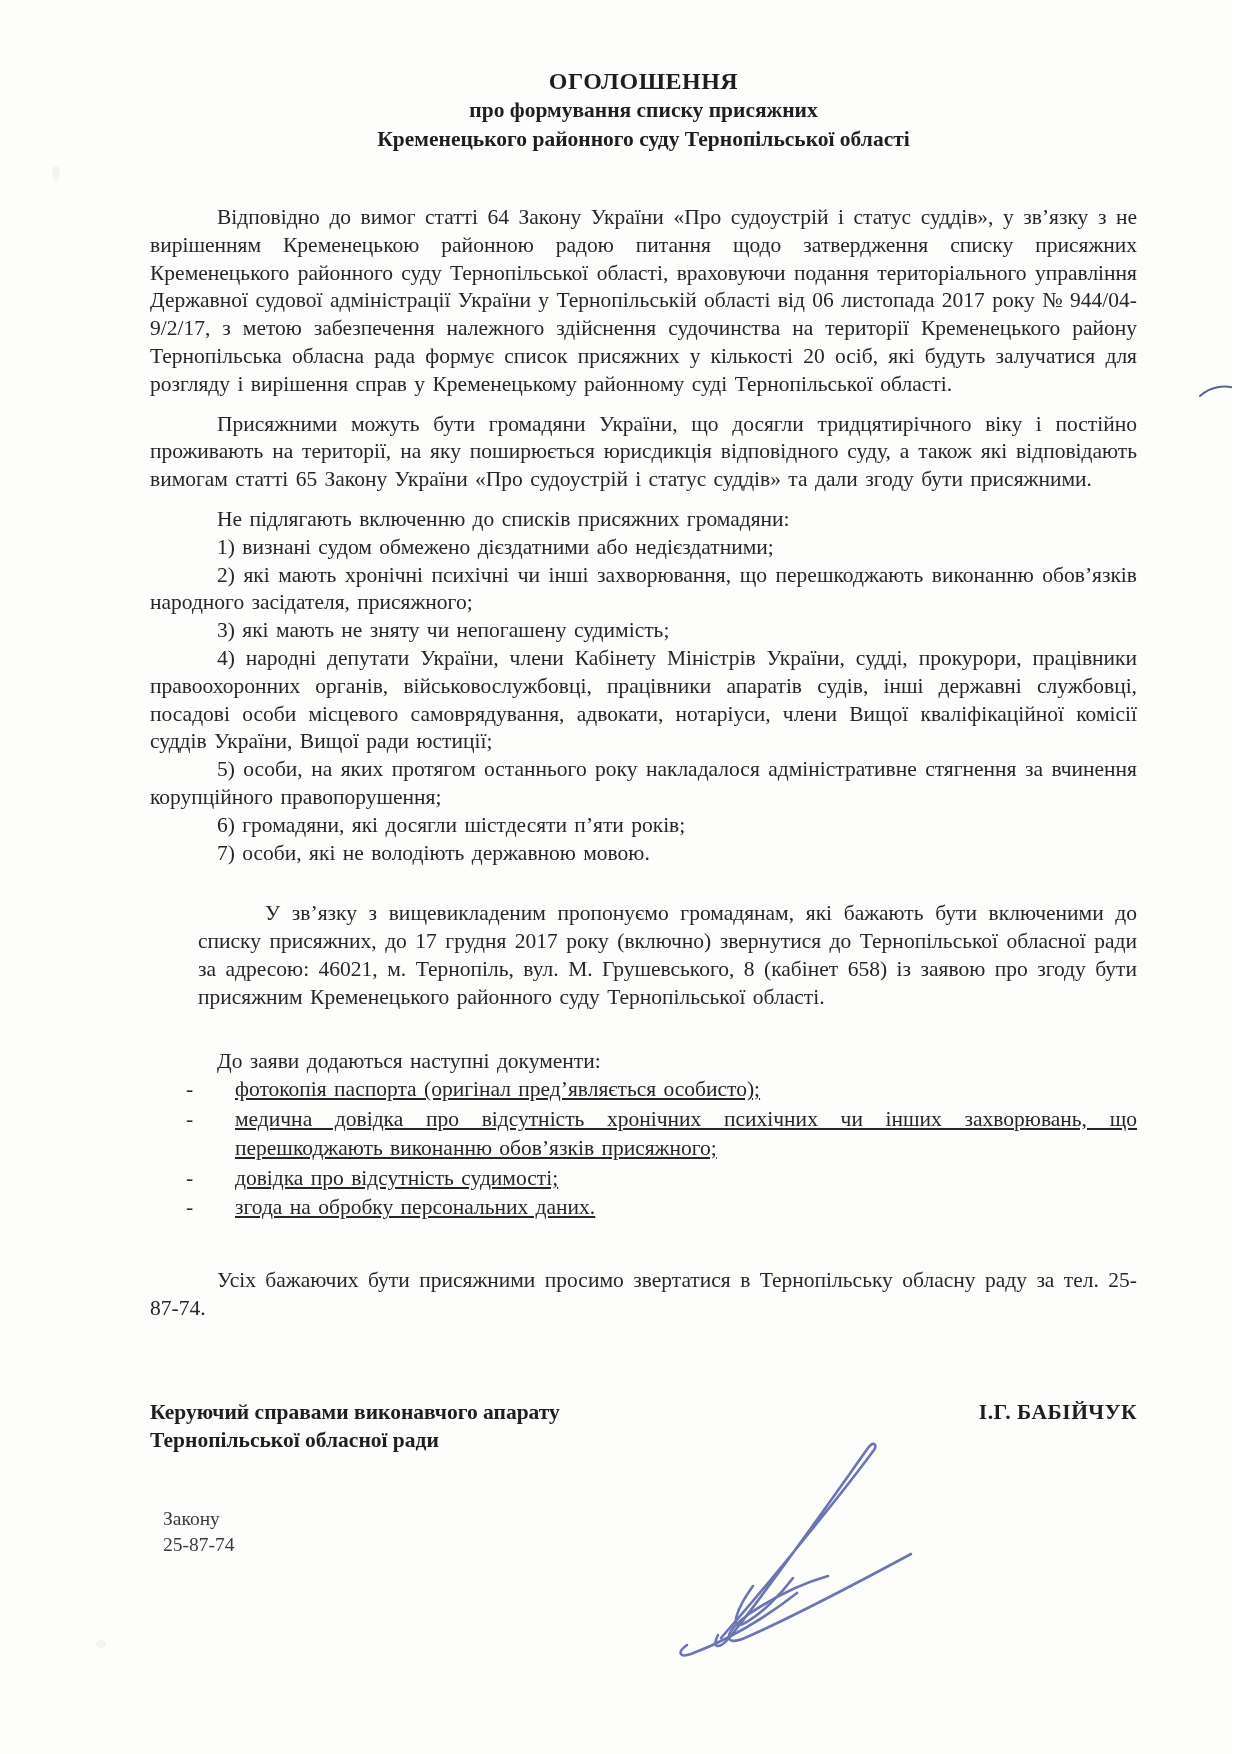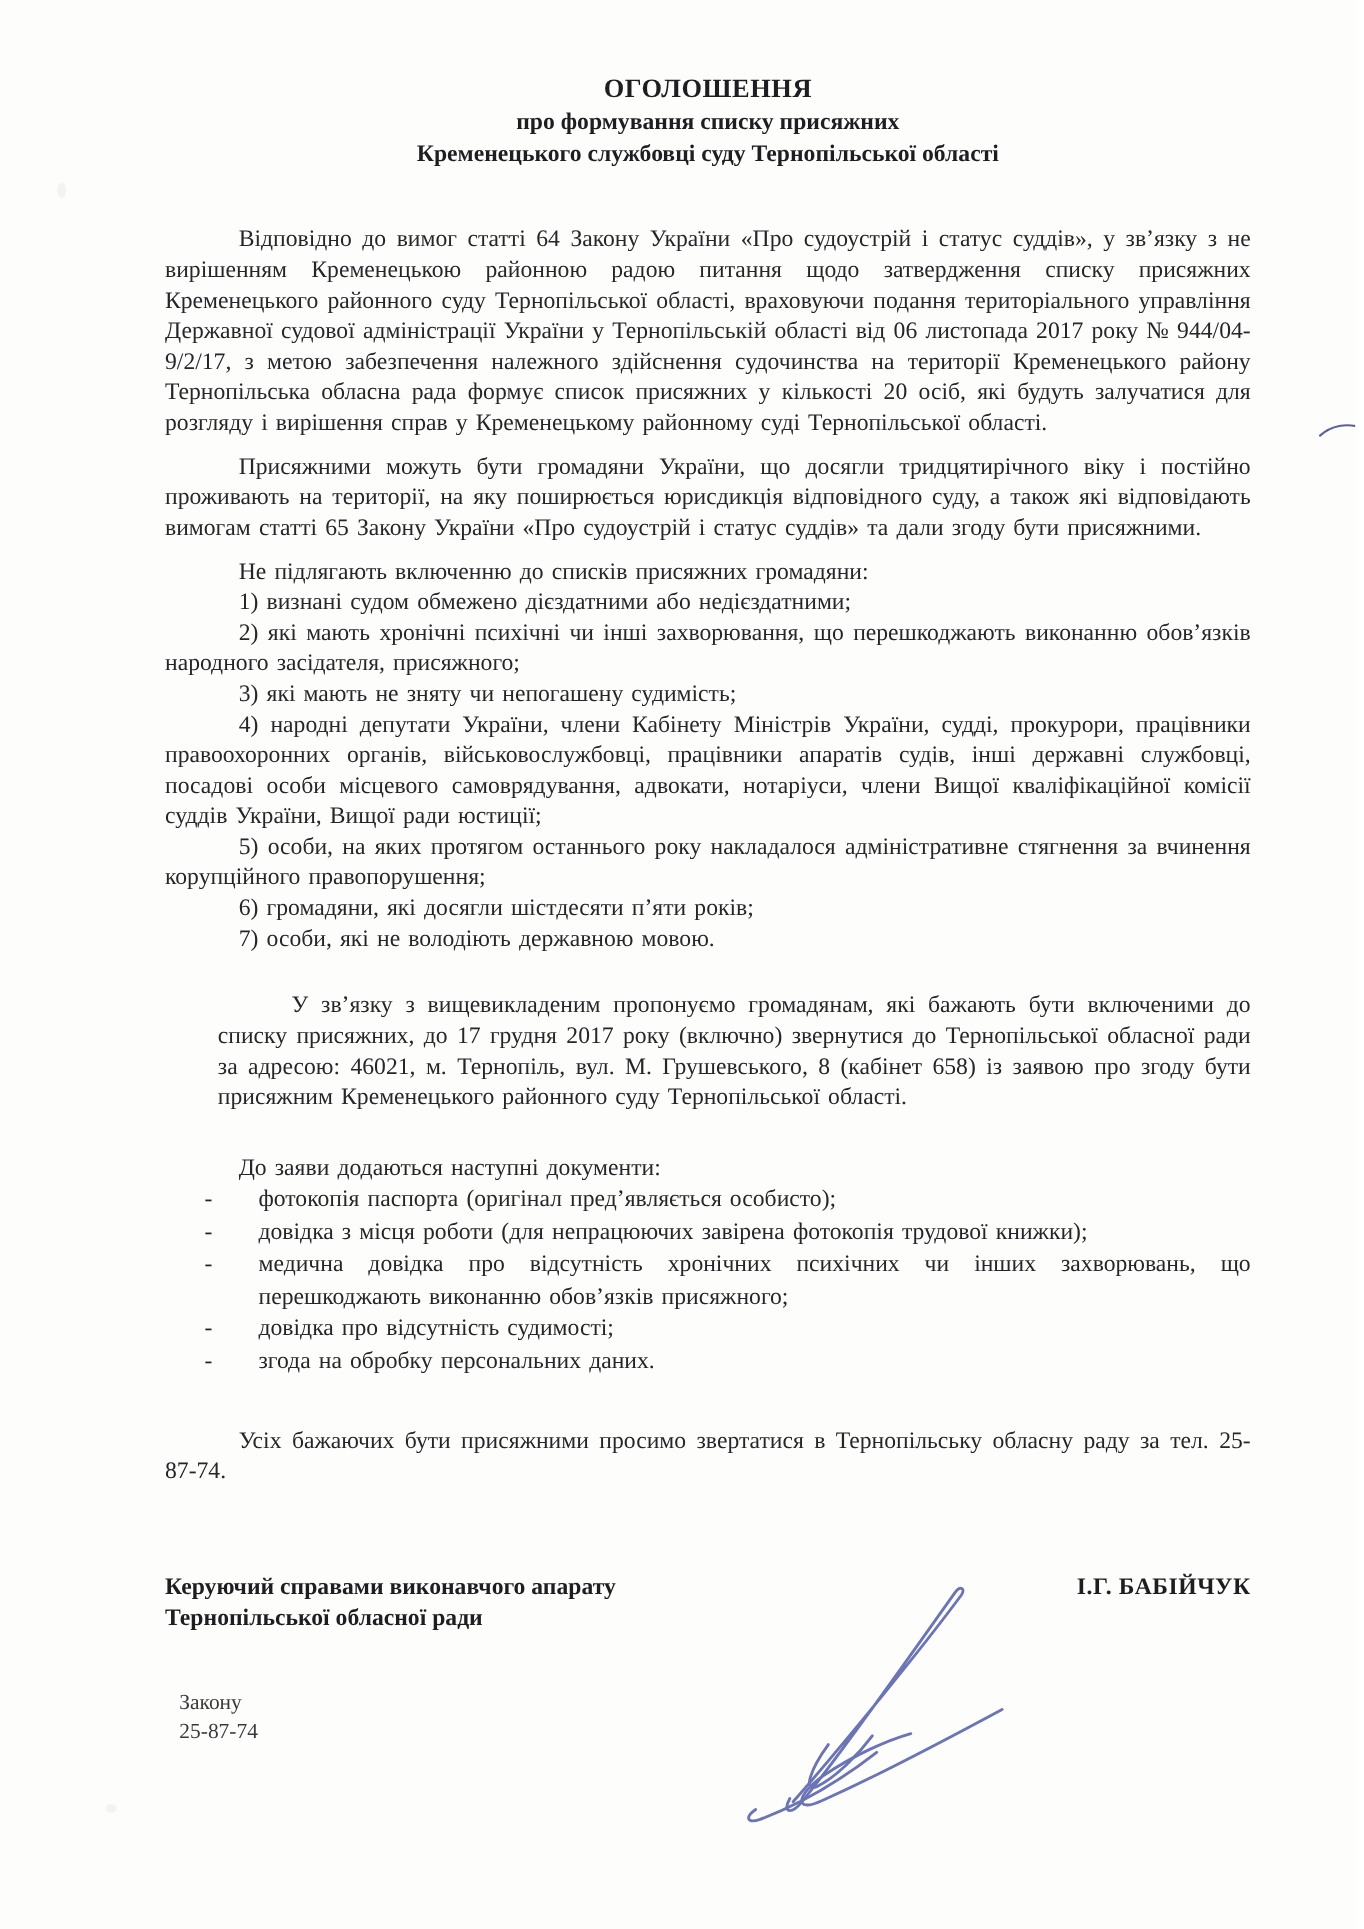--- a/index.html
+++ b/index.html
@@ -28,21 +28,21 @@
     text-align: justify;
     text-indent: 67px;
     word-spacing: 2px;
   }
   .mt-first { margin-top: 50px; }
   .mt-para  { margin-top: 12px; }
   .mt-sec   { margin-top: 33px; margin-left: 48px; }
   .mt-sec2  { margin-top: 36px; }
   .mt-sec3  { margin-top: 44px; }
   .list-plain p { margin: 0; }
-  .dash-list { margin: 0; }
+  .dash-list { margin: 0; text-decoration: underline; }
   .dash-item {
     position: relative;
     margin: 0;
     padding-left: 85px;
     font-size: 21.5px;
     line-height: 29.5px;
     text-align: justify;
     word-spacing: 2px;
   }
   .dash-item::before {
@@ -93,21 +93,21 @@
 </head>
 <body>
 
 <div class="page">
 
   <div class="doc">
 
     <div class="title-block">
       <div class="title-main">ОГОЛОШЕННЯ</div>
       <div class="title-sub">про формування списку присяжних</div>
-      <div class="title-sub">Кременецького службовці суду Тернопільської області</div>
+      <div class="title-sub">Кременецького районного суду Тернопільської області</div>
     </div>
 
     <p class="body-p mt-first">Відповідно до вимог статті 64 Закону України «Про судоустрій і статус суддів», у зв’язку з не вирішенням Кременецькою районною радою питання щодо затвердження списку присяжних Кременецького районного суду Тернопільської області, враховуючи подання територіального управління Державної судової адміністрації України у Тернопільській області від 06 листопада 2017 року № 944/04-9/2/17, з метою забезпечення належного здійснення судочинства на території Кременецького району Тернопільська обласна рада формує список присяжних у кількості 20 осіб, які будуть залучатися для розгляду і вирішення справ у Кременецькому районному суді Тернопільської області.</p>
 
     <p class="body-p mt-para">Присяжними можуть бути громадяни України, що досягли тридцятирічного віку і постійно проживають на території, на яку поширюється юрисдикція відповідного суду, а також які відповідають вимогам статті 65 Закону України «Про судоустрій і статус суддів» та дали згоду бути присяжними.</p>
 
     <p class="body-p mt-para">Не підлягають включенню до списків присяжних громадяни:</p>
 
     <div class="list-plain">
         <p class="body-p">1) визнані судом обмежено дієздатними або недієздатними;</p>
@@ -118,21 +118,20 @@
         <p class="body-p">6) громадяни, які досягли шістдесяти п’яти років;</p>
         <p class="body-p">7) особи, які не володіють державною мовою.</p>
       </div>
 
     <p class="body-p mt-sec">У зв’язку з вищевикладеним пропонуємо громадянам, які бажають бути включеними до списку присяжних, до 17 грудня 2017 року (включно) звернутися до Тернопільської обласної ради за адресою: 46021, м. Тернопіль, вул. М. Грушевського, 8 (кабінет 658) із заявою про згоду бути присяжним Кременецького районного суду Тернопільської області.</p>
 
     <p class="body-p mt-sec2">До заяви додаються наступні документи:</p>
 
     <div class="dash-list">
         <p class="dash-item">фотокопія паспорта (оригінал пред’являється особисто);</p>
-        <p class="dash-item">довідка з місця роботи (для непрацюючих завірена фотокопія трудової книжки);</p>
         <p class="dash-item">медична довідка про відсутність хронічних психічних чи інших захворювань, що перешкоджають виконанню обов’язків присяжного;</p>
         <p class="dash-item">довідка про відсутність судимості;</p>
         <p class="dash-item">згода на обробку персональних даних.</p>
       </div>
 
     <p class="body-p mt-sec3">Усіх бажаючих бути присяжними просимо звертатися в Тернопільську обласну раду за тел. 25-87-74.</p>
 
     <div class="signoff">
       <div class="signoff-left">
         <div>Керуючий справами виконавчого апарату</div>

